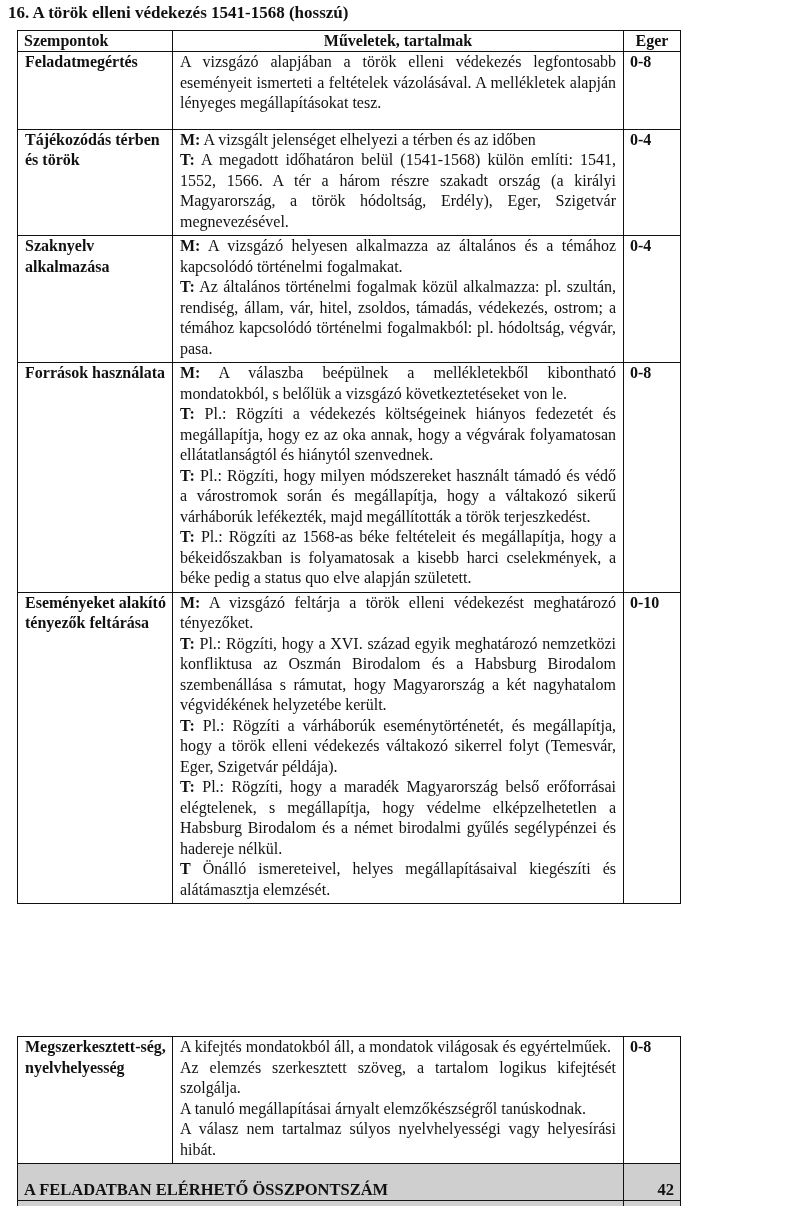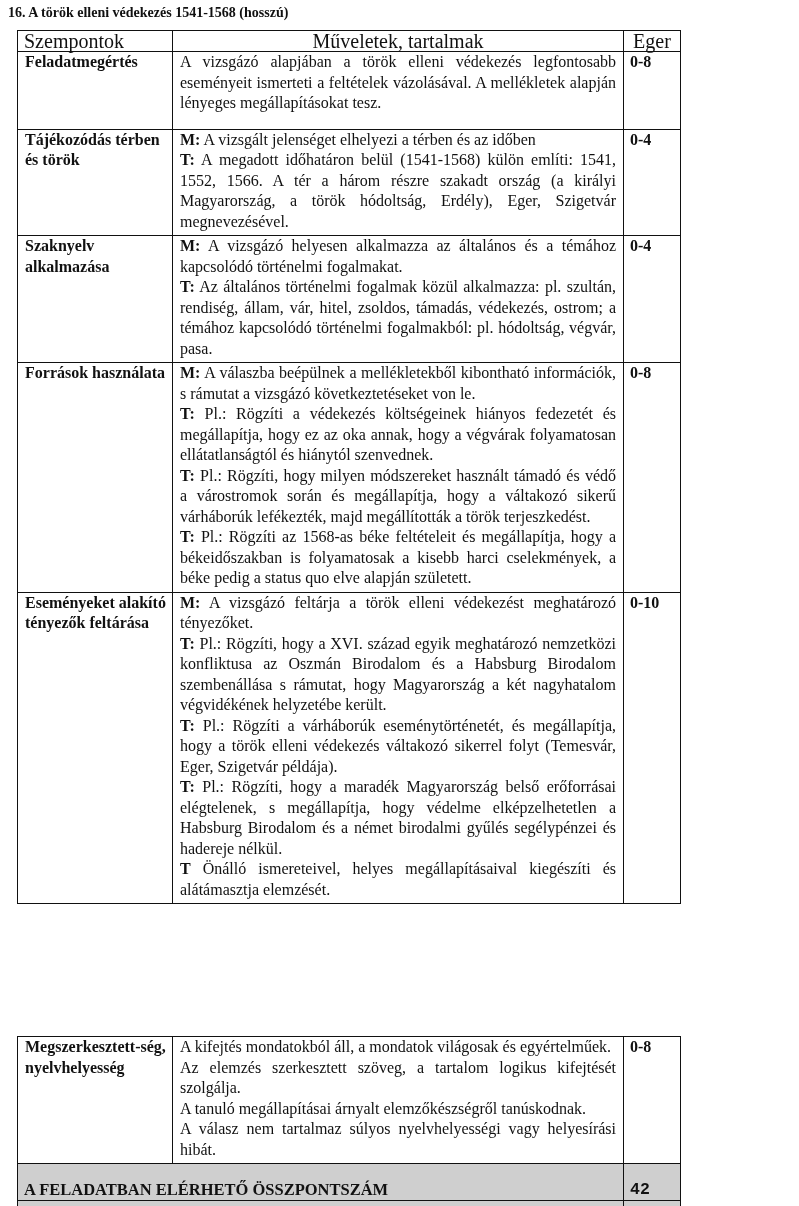--- a/index.html
+++ b/index.html
@@ -3,54 +3,54 @@
 <meta charset="utf-8">
 <style>
   html, body { margin: 0; padding: 0; background: #ffffff; }
   body {
     width: 799px; height: 1206px; position: relative; overflow: hidden;
     font-family: "Liberation Serif", "DejaVu Serif", serif;
     color: #111;
   }
   .title {
     position: absolute; left: 8px; top: 2px;
-    font-weight: bold; font-size: 14px; line-height: 22px;
+    font-weight: bold; font-size: 17px; line-height: 22px;
   }
   table {
     position: absolute; left: 17px;
     border-collapse: collapse;
     width: 663px;
     table-layout: fixed;
     font-size: 16px;
     line-height: 20.5px;
   }
   td, th {
     border: 1.5px solid #111;
     vertical-align: top;
     padding: 0 6px;
   }
-  th { font-weight: normal; font-size: 20px; line-height: 20px; }
+  th { font-weight: bold; font-size: 16px; line-height: 20px; }
   th.c1 { text-align: left; }
   th.c2 { }
   th.c3 { text-align: center; }
   td.aspect { font-weight: bold; padding-left: 7px; }
   td.content { text-align: justify; padding: 0 7px 3px 7px; }
   td.pts { font-weight: bold; padding-left: 6px; }
   .para { display: block; }
   .lbl { font-weight: bold; }
   .col1 { width: 155px; }
   .col2 { width: 451px; }
   .col3 { width: 57px; }
   #t1 { top: 30px; }
   #t2 { top: 1036px; }
   tr.total td {
     background: #cfcfcf; font-weight: bold; font-size: 16.5px; line-height: 20px;
     padding-top: 16px; padding-bottom: 0;
   }
-  tr.total td.num { text-align: left; font-family: Liberation Mono, monospace; }
+  tr.total td.num { text-align: right; }
 </style>
 </head>
 <body>
 
 <div class="title">16. A török elleni védekezés 1541-1568 (hosszú)</div>
 
 <table id="t1">
   <colgroup>
       <col class="col1">
       <col class="col2">
@@ -86,21 +86,21 @@
     <td class="content">
       <span class="para"><span class="lbl">M:</span><span> A vizsgázó helyesen alkalmazza az általános és a témához kapcsolódó történelmi fogalmakat.</span></span>
       <span class="para"><span class="lbl">T:</span><span> Az általános történelmi fogalmak közül alkalmazza: pl. szultán, rendiség, állam, vár, hitel, zsoldos, támadás, védekezés, ostrom; a témához kapcsolódó történelmi fogalmakból: pl. hódoltság, végvár, pasa.</span></span>
     </td>
     <td class="pts">0-4</td>
   </tr>
 
   <tr>
     <td class="aspect">Források használata</td>
     <td class="content">
-      <span class="para"><span class="lbl">M:</span><span> A válaszba beépülnek a mellékletekből kibontható információk, s rámutat a vizsgázó következtetéseket von le.</span></span>
+      <span class="para"><span class="lbl">M:</span><span> A válaszba beépülnek a mellékletekből kibontható mondatokból, s belőlük a vizsgázó következtetéseket von le.</span></span>
       <span class="para"><span class="lbl">T:</span><span> Pl.: Rögzíti a védekezés költségeinek hiányos fedezetét és megállapítja, hogy ez az oka annak, hogy a végvárak folyamatosan ellátatlanságtól és hiánytól szenvednek.</span></span>
       <span class="para"><span class="lbl">T:</span><span> Pl.: Rögzíti, hogy milyen módszereket használt támadó és védő a várostromok során és megállapítja, hogy a váltakozó sikerű várháborúk lefékezték, majd megállították a török terjeszkedést.</span></span>
       <span class="para"><span class="lbl">T:</span><span> Pl.: Rögzíti az 1568-as béke feltételeit és megállapítja, hogy a békeidőszakban is folyamatosak a kisebb harci cselekmények, a béke pedig a status quo elve alapján született.</span></span>
     </td>
     <td class="pts">0-8</td>
   </tr>
 
   <tr>
     <td class="aspect">Eseményeket alakító tényezők feltárása</td>
     <td class="content">

